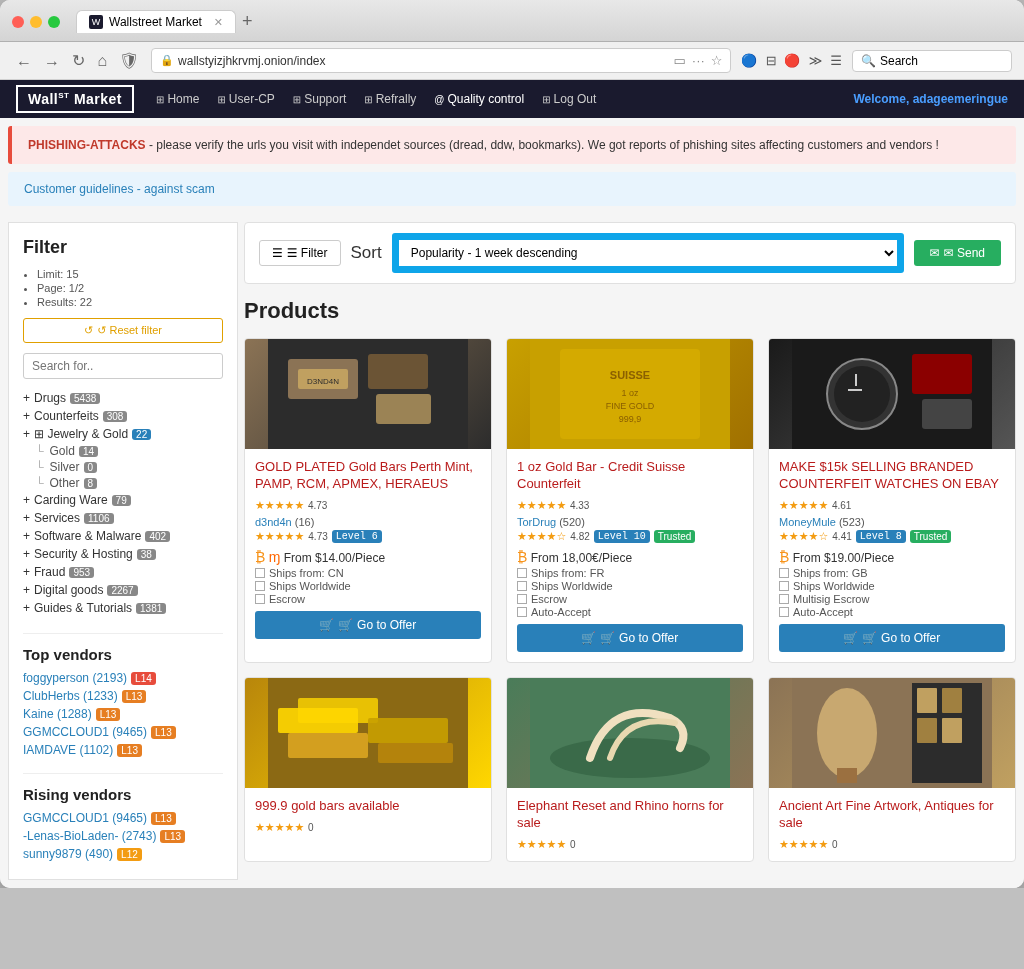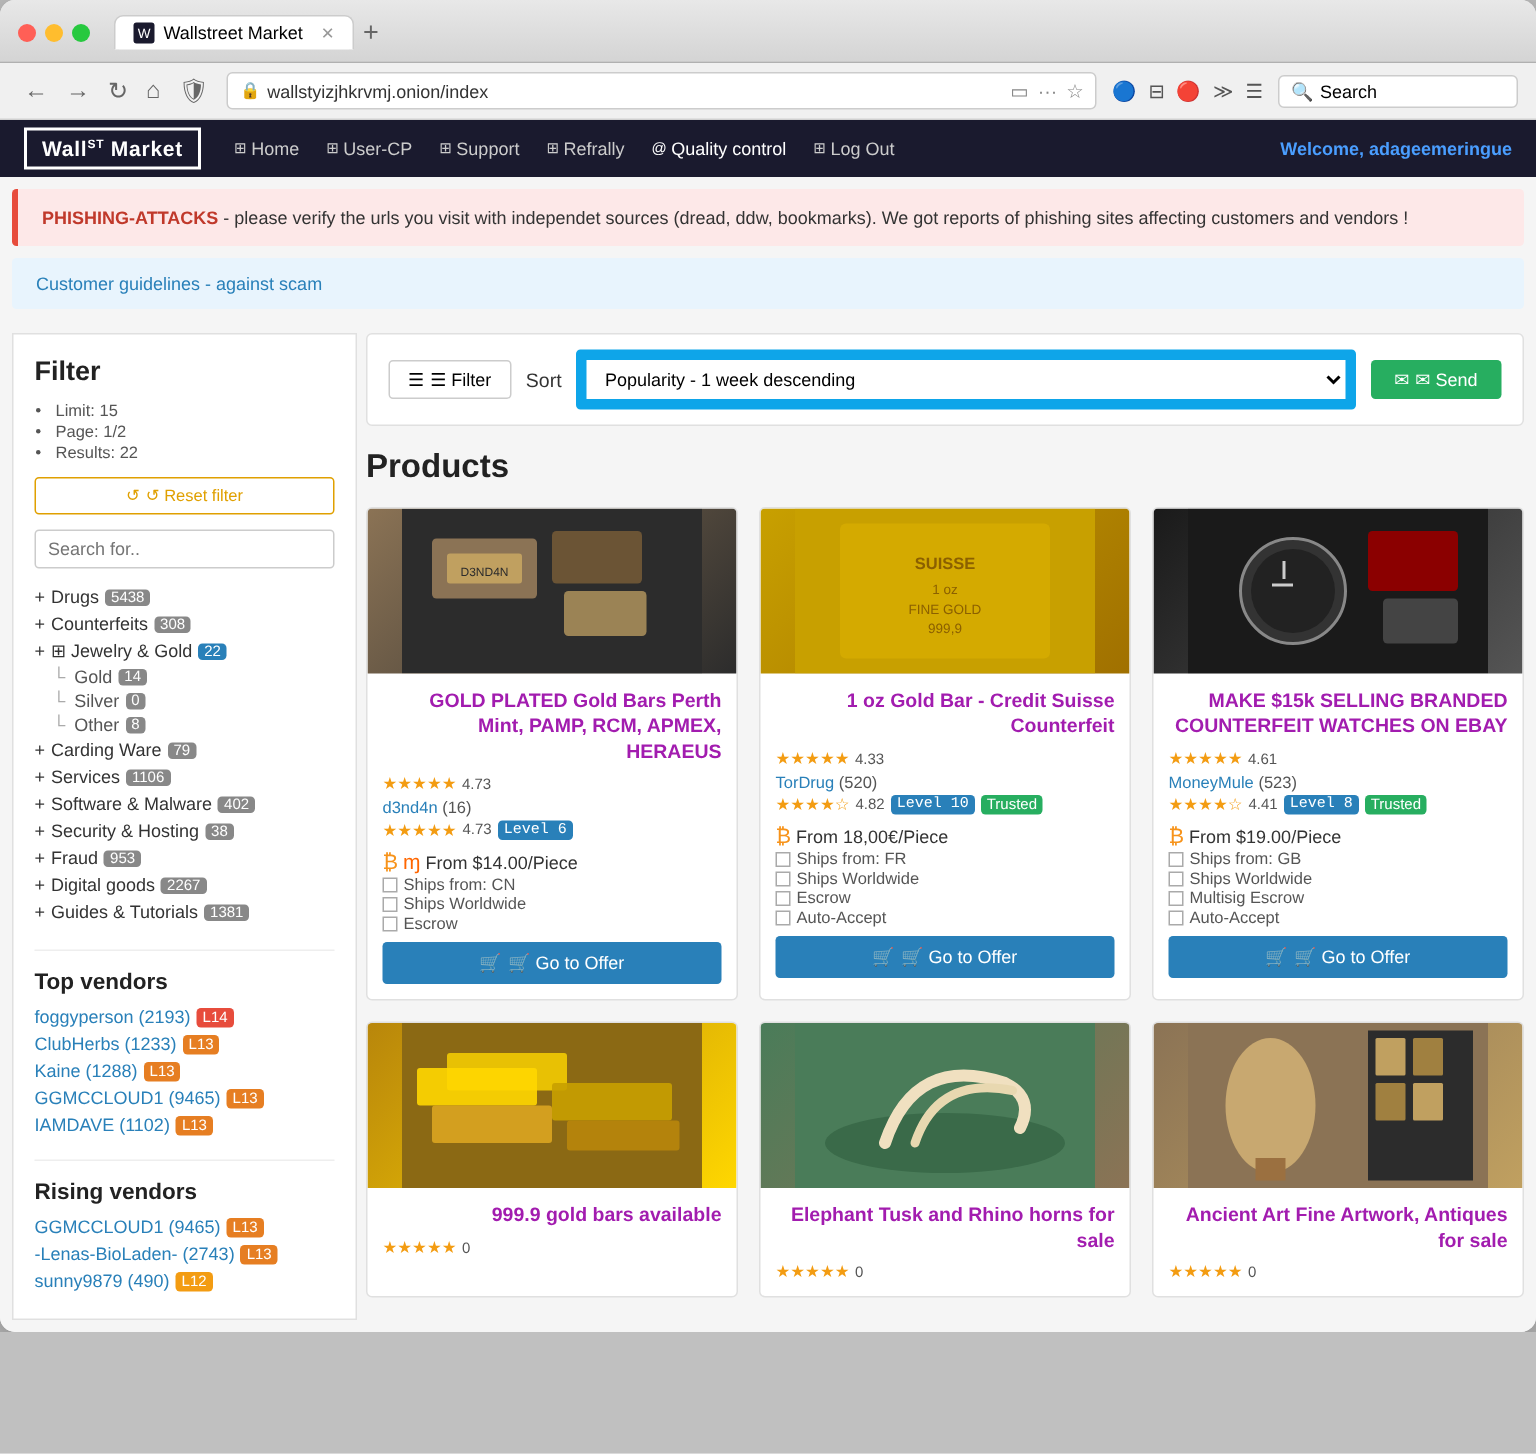--- a/index.html
+++ b/index.html
@@ -68,31 +68,31 @@
     .vendor-item { font-size: 12px; color: #2980b9; margin-bottom: 4px; display: flex; align-items: center; gap: 4px; cursor: pointer; }
     .level-badge { font-size: 10px; border-radius: 3px; padding: 1px 4px; color: #fff; }
     .l14 { background: #e74c3c; }
     .l13 { background: #e67e22; }
     .l12 { background: #f39c12; }
 
     
     .main-content { flex: 1; }
     .filter-sort-bar { background: #fff; border: 1px solid #e0e0e0; border-radius: 4px; padding: 10px 14px; display: flex; align-items: center; gap: 10px; margin-bottom: 14px; }
     .filter-btn { background: #fff; border: 1px solid #ccc; border-radius: 3px; padding: 5px 12px; font-size: 12px; cursor: pointer; display: flex; align-items: center; gap: 4px; }
-    .sort-label { font-size: 13px; color: #333; font-weight: 500; }
+    .sort-label { font-size: 17px; color: #333; font-weight: 500; }
     .sort-select { border: 7px solid #0ea5e9; border-radius: 3px; padding: 5px 8px; font-size: 12px; flex: 1; background: #fff; }
     .send-btn { background: #27ae60; color: #fff; border: none; border-radius: 3px; padding: 6px 16px; font-size: 12px; cursor: pointer; display: flex; align-items: center; gap: 4px; }
 
     .products-title { font-size: 22px; font-weight: bold; color: #222; margin-bottom: 14px; }
 
     .products-grid { display: grid; grid-template-columns: repeat(3, 1fr); gap: 14px; }
     .product-card { background: #fff; border: 1px solid #e0e0e0; border-radius: 4px; overflow: hidden; }
     .product-image { width: 100%; height: 110px; object-fit: cover; background: #ccc; display: flex; align-items: center; justify-content: center; overflow: hidden; }
     .product-body { padding: 10px; }
-    .product-title { font-size: 13px; color: #a21caf; font-weight: bold; text-decoration: none; line-height: 1.3; margin-bottom: 4px; cursor: pointer; text-align: right; }
+    .product-title { font-size: 13px; color: #b91c1c; font-weight: normal; text-decoration: none; line-height: 1.3; margin-bottom: 4px; cursor: pointer; }
     .stars { color: #f39c12; font-size: 11px; display: inline; }
     .rating-num { font-size: 10px; color: #555; }
     .vendor-name { font-size: 11px; color: #2980b9; margin: 4px 0 2px; cursor: pointer; }
     .vendor-sales { color: #555; }
     .trust-badge { background: #2980b9; color: #fff; font-size: 10px; border-radius: 3px; padding: 1px 4px; font-family: Liberation Mono, monospace; }
     .trusted-badge { background: #27ae60; color: #fff; font-size: 10px; border-radius: 3px; padding: 1px 4px; }
     .vendor-rating { display: flex; align-items: center; gap: 4px; margin-bottom: 4px; }
     .product-price { font-size: 12px; color: #333; margin: 6px 0 2px; }
     .product-details { font-size: 11px; color: #555; margin-bottom: 6px; }
     .product-details div { display: flex; align-items: center; gap: 4px; margin-bottom: 1px; }
@@ -468,21 +468,21 @@
           <div class="product-card">
             <div class="product-image img-tusk">
               <svg width="100%" height="110" viewBox="0 0 200 110" xmlns="http://www.w3.org/2000/svg">
                 <rect width="200" height="110" fill="#4a7c59"></rect>
                 <ellipse cx="100" cy="80" rx="80" ry="20" fill="#3a6a49"></ellipse>
                 <path d="M60,80 Q80,20 140,40 Q160,50 150,70" stroke="#f0e0c0" stroke-width="8" fill="none" stroke-linecap="round"></path>
                 <path d="M80,80 Q95,35 145,45" stroke="#e8d8b0" stroke-width="6" fill="none" stroke-linecap="round"></path>
               </svg>
             </div>
             <div class="product-body">
-              <div class="product-title">Elephant Tusk and Rhino horns for sale</div>
+              <div class="product-title">Elephant Reset and Rhino horns for sale</div>
               <div><span class="stars">★★★★★</span> <span class="rating-num">0</span></div>
             </div>
           </div>
 
           <div class="product-card">
             <div class="product-image img-antiques">
               <svg width="100%" height="110" viewBox="0 0 200 110" xmlns="http://www.w3.org/2000/svg">
                 <rect width="200" height="110" fill="#8B7355"></rect>
                 <rect x="120" y="5" width="70" height="100" fill="#2c2c2c"></rect>
                 <rect x="125" y="10" width="20" height="25" rx="1" fill="#c0a060"></rect>

